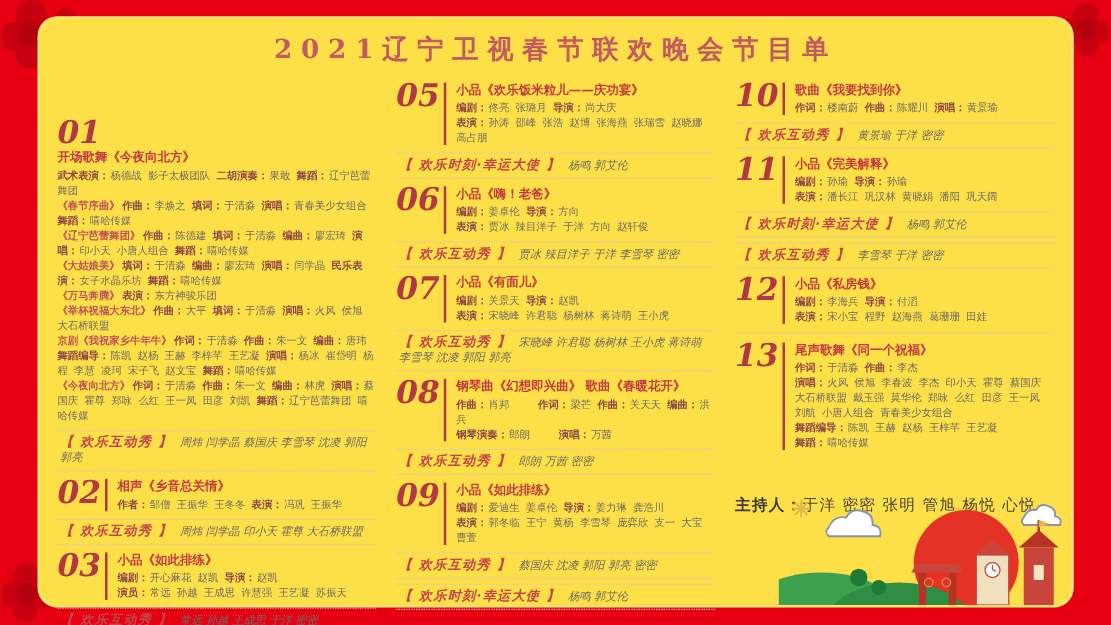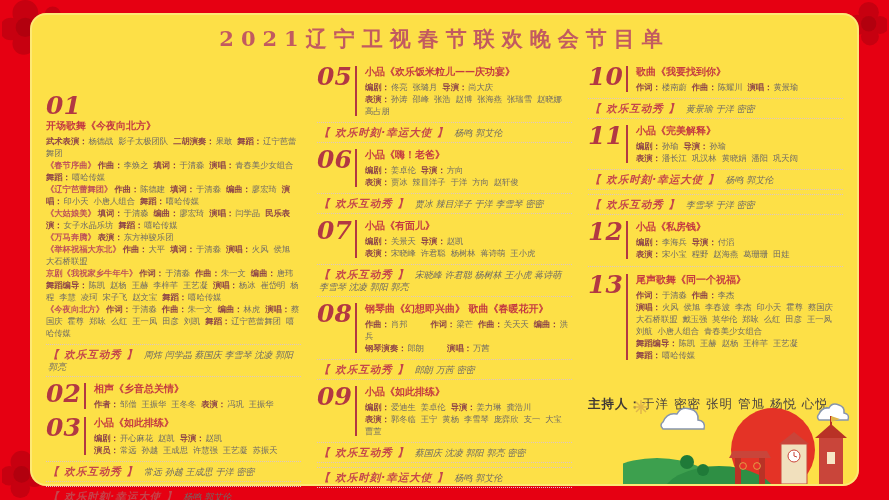--- a/index.html
+++ b/index.html
@@ -101,20 +101,21 @@
         </div>
         <div class="irow"><span class="ilabel">【 欢乐互动秀 】</span><span class="inames">周炜 闫学晶 蔡国庆 李雪琴 沈凌 郭阳 郭亮</span></div>
         <div class="item">
           <div class="num">02</div>
           <div class="bar"></div>
           <div class="body">
             <div class="ititle">相声《乡音总关情》</div>
             <div class="cline"><span class="lab">作者：</span><span class="val">邹僧 王振华 王冬冬</span><span class="lab">表演：</span><span class="val">冯巩 王振华</span></div>
           </div>
         </div>
+        <div class="irow"><span class="ilabel">【 欢乐互动秀 】</span><span class="inames">周炜 闫学晶 印小天 霍尊 大石桥联盟</span></div>
         <div class="item">
           <div class="num">03</div>
           <div class="bar"></div>
           <div class="body">
             <div class="ititle">小品《如此排练》</div>
             <div class="cline"><span class="lab">编剧：</span><span class="val">开心麻花 赵凯</span><span class="lab">导演：</span><span class="val">赵凯</span></div>
             <div class="cline"><span class="lab">演员：</span><span class="val">常远 孙越 王成思 许慧强 王艺凝 苏振天</span></div>
           </div>
         </div>
         <div class="irow"><span class="ilabel">【 欢乐互动秀 】</span><span class="inames">常远 孙越 王成思 于洋 密密</span></div>

